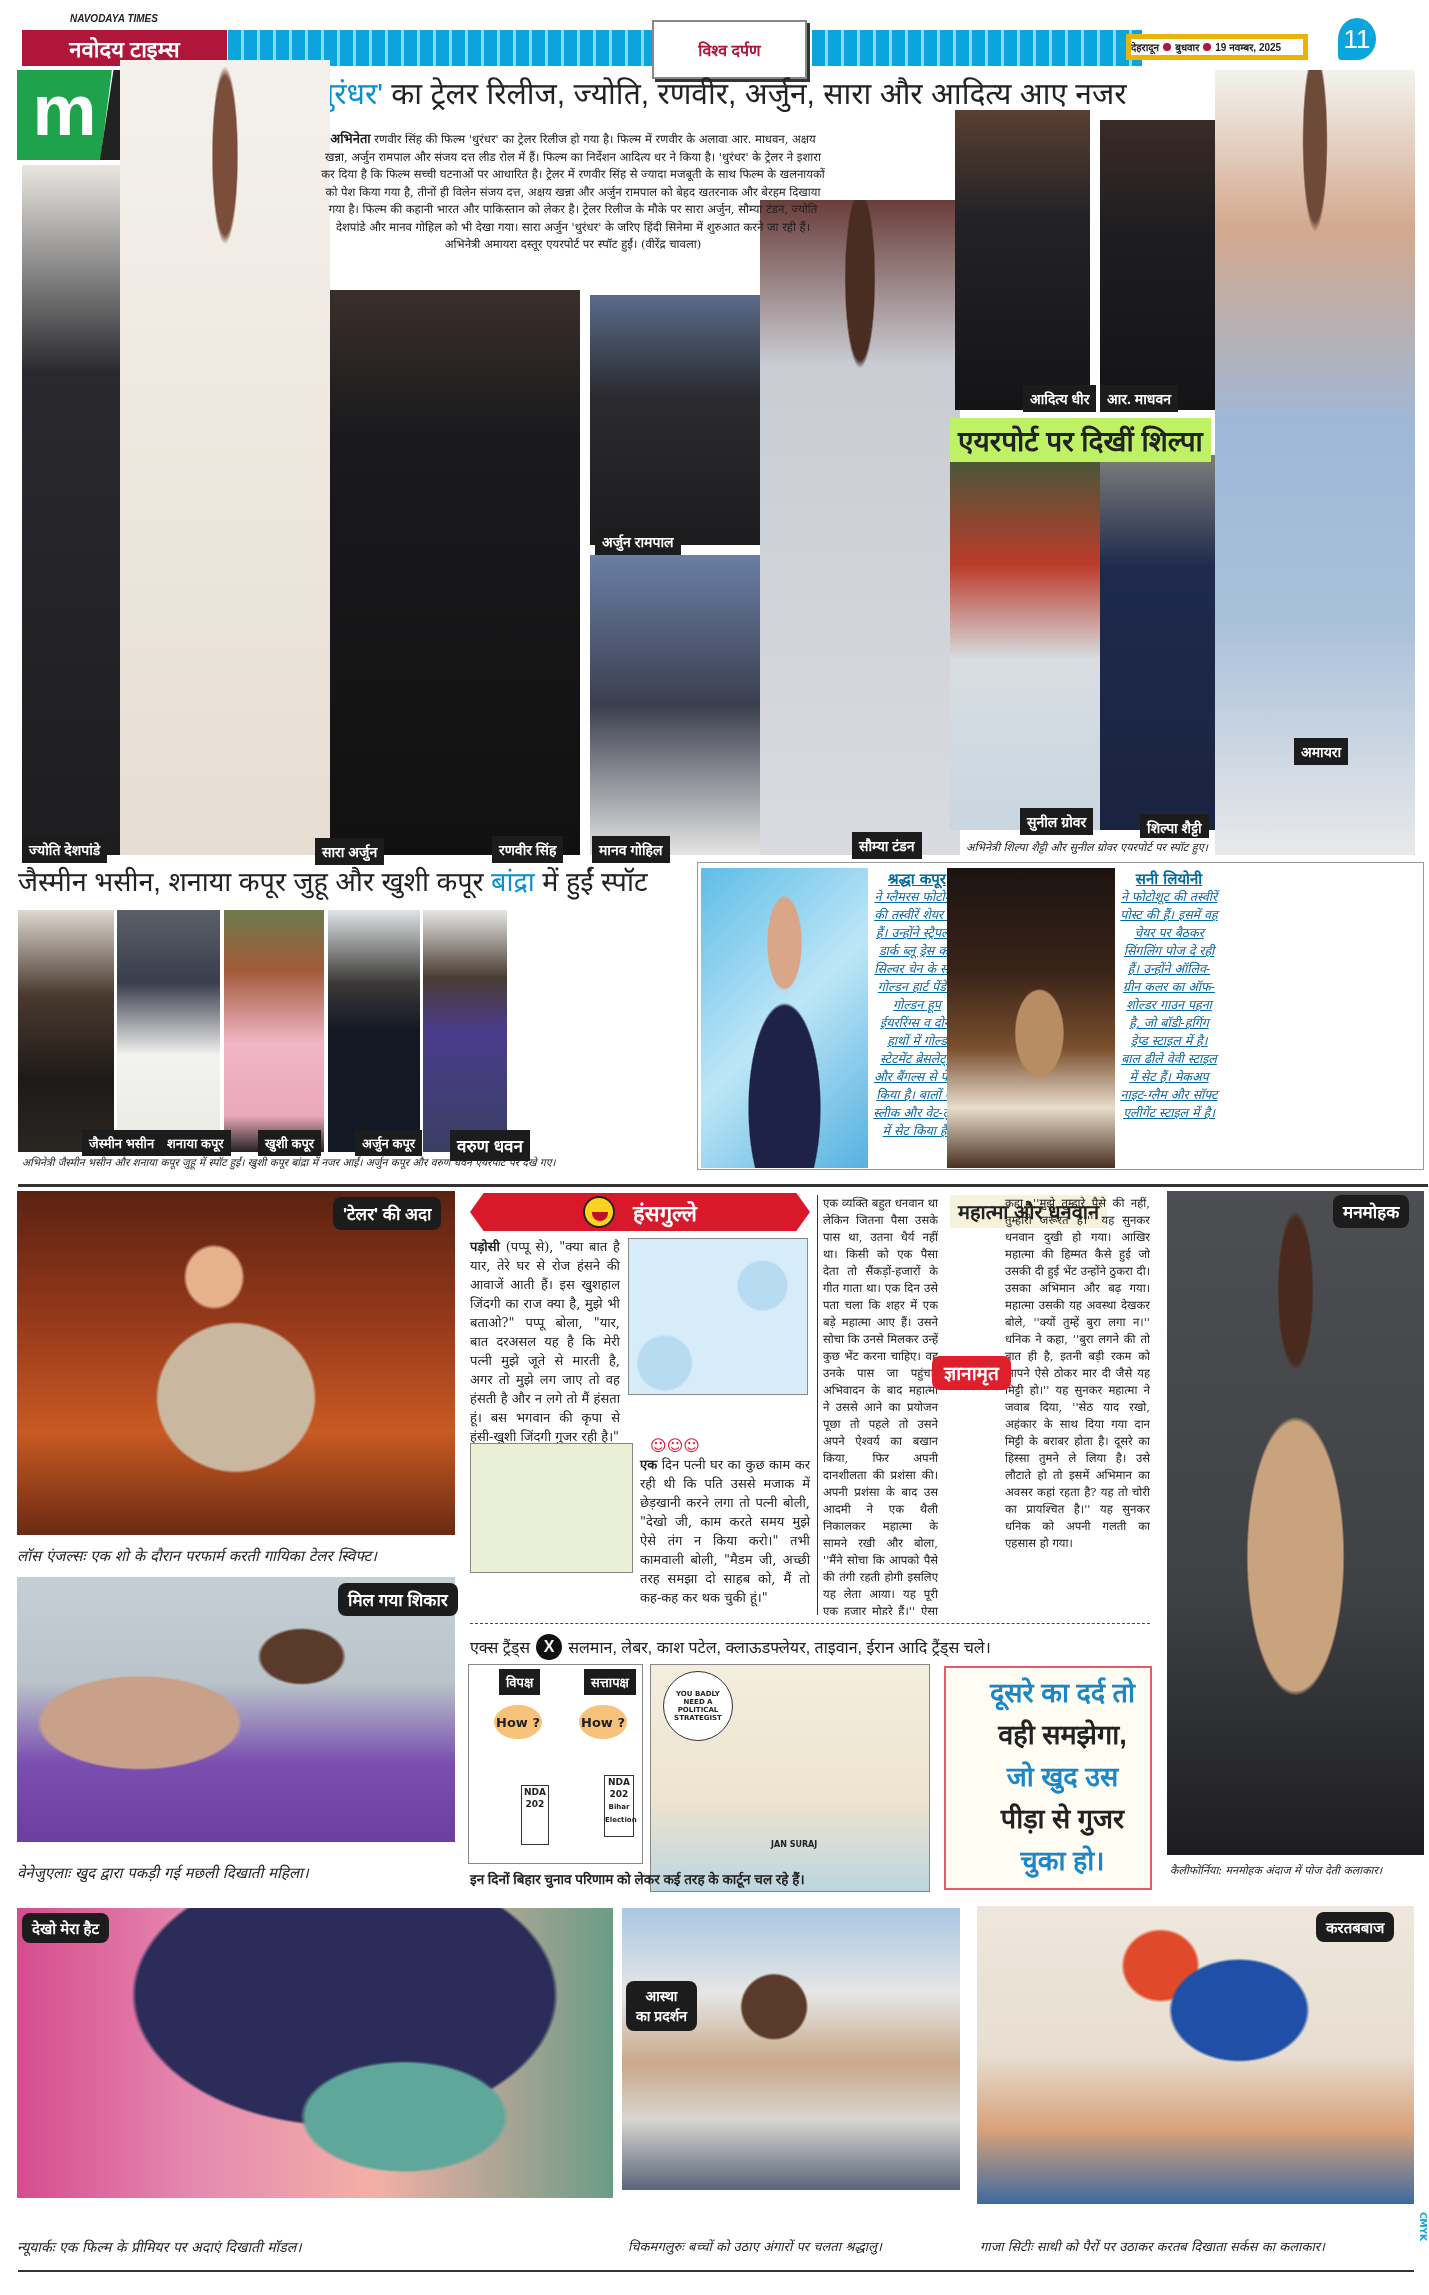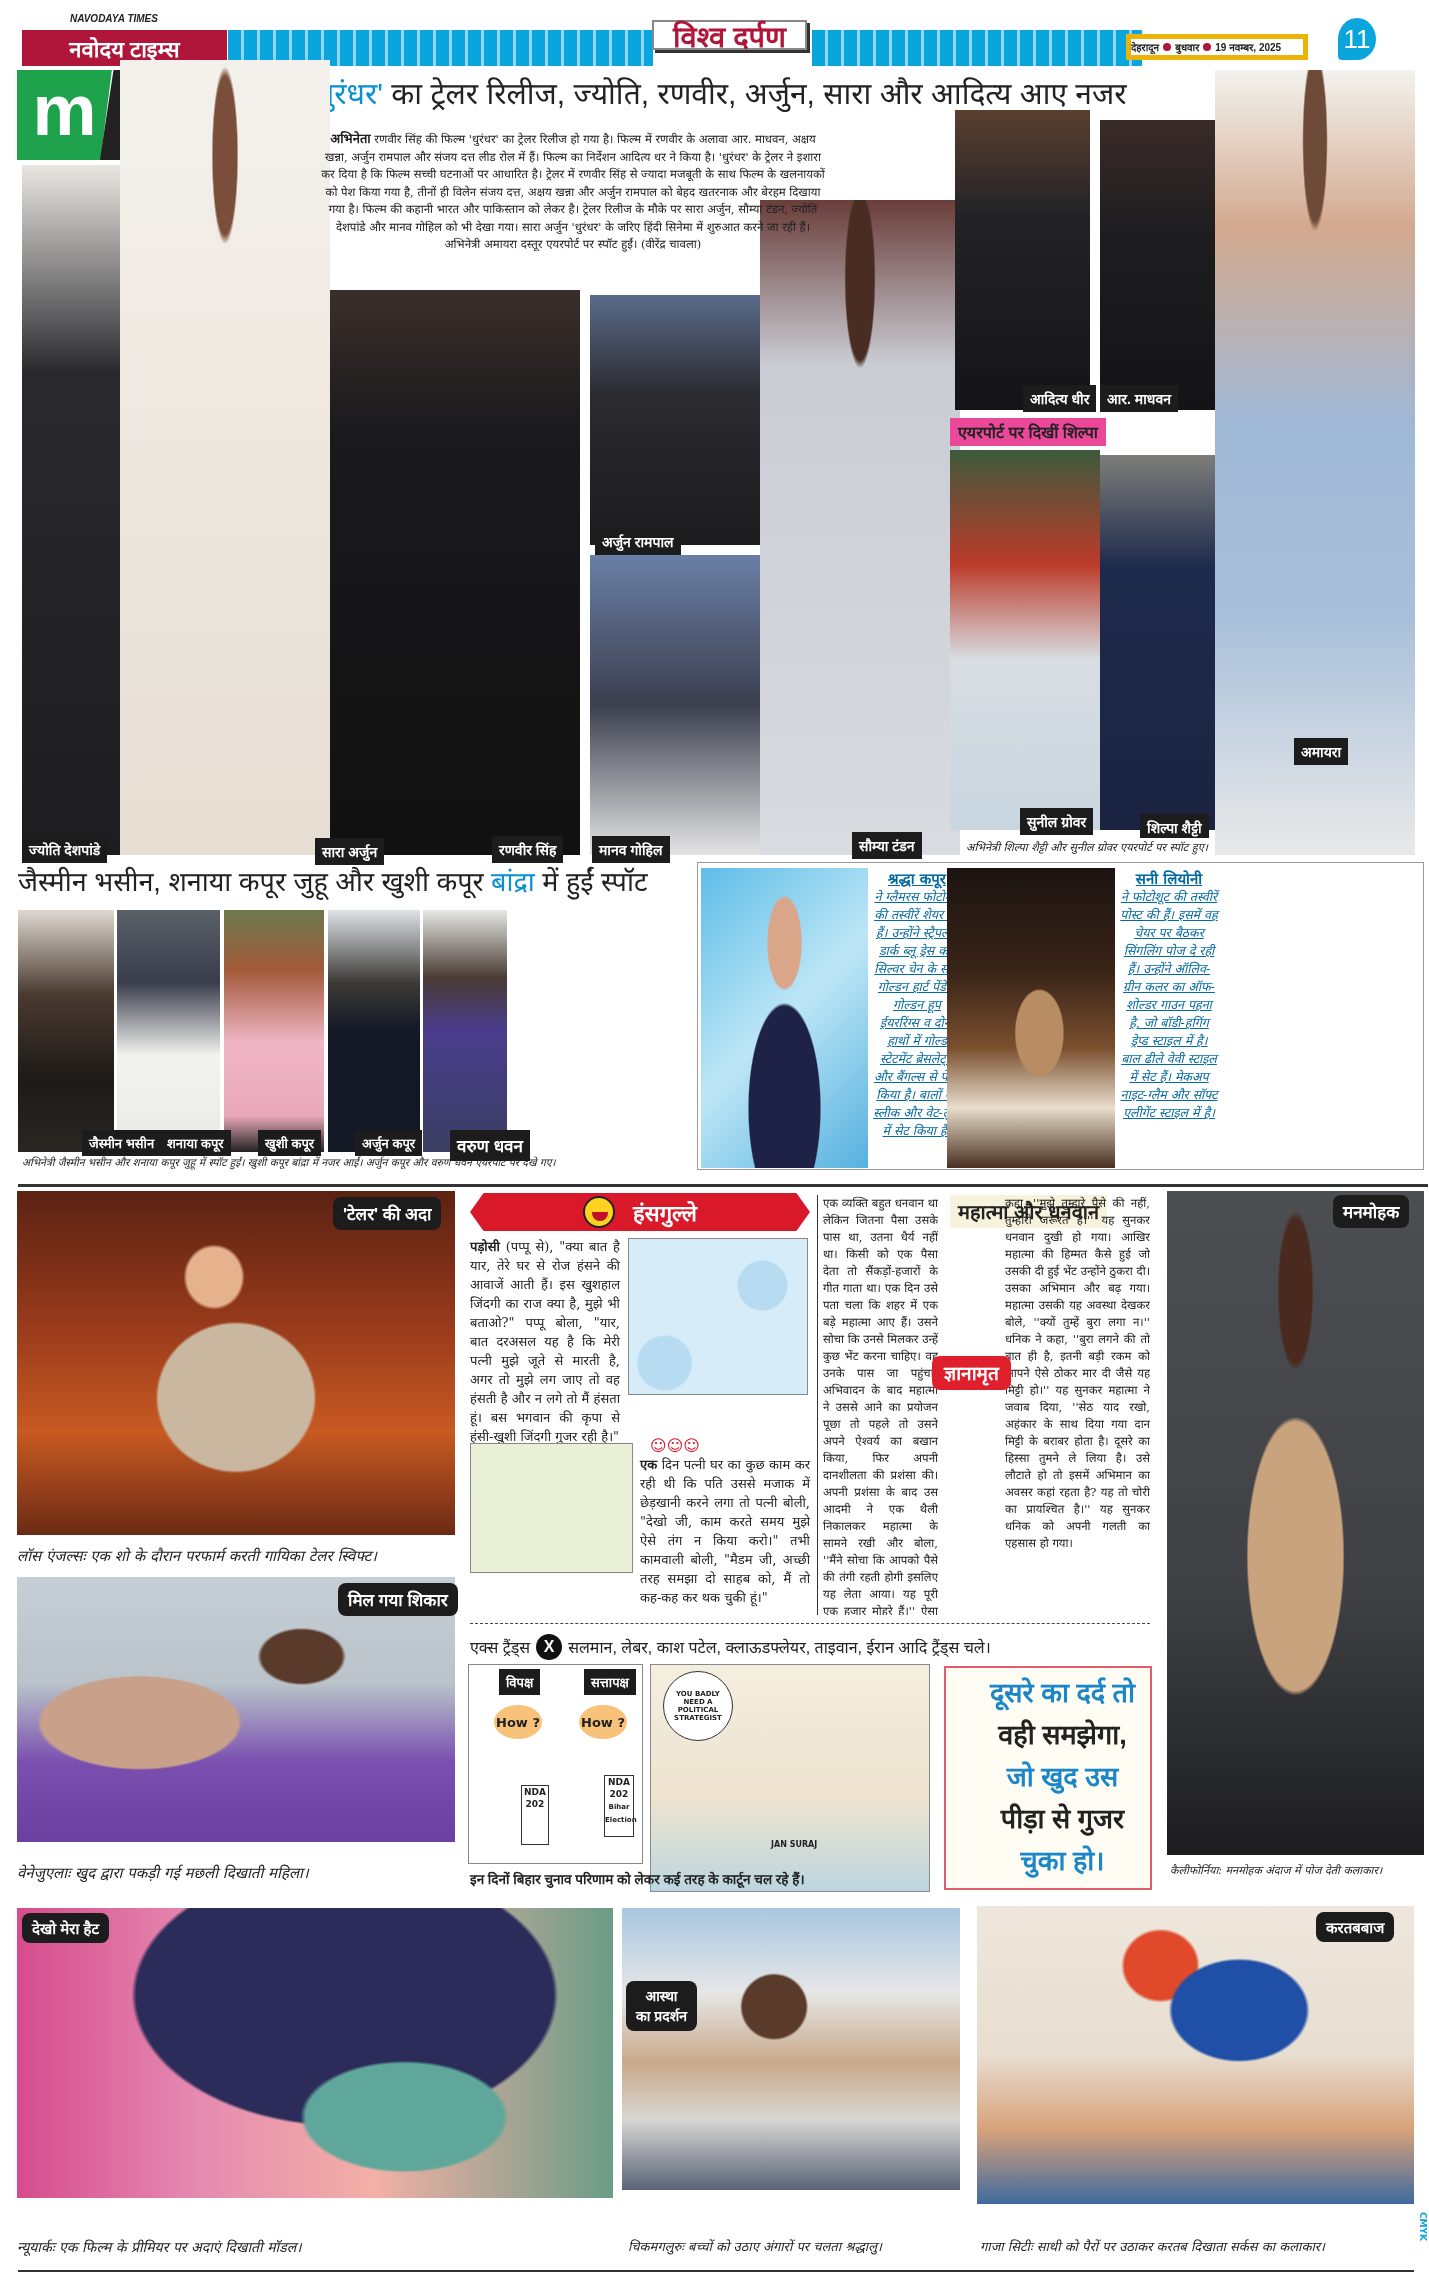--- a/index.html
+++ b/index.html
@@ -9,36 +9,36 @@
   .lbl { position: absolute; background: #1c1c1c; color: #fff; font-family: "Liberation Sans", sans-serif; font-weight: bold; font-size: 14px; padding: 4px 7px; white-space: nowrap; }
   .tag { position: absolute; background: #1c1c1c; color: #fff; font-family: "Liberation Sans", sans-serif; font-weight: bold; font-size: 17px; padding: 5px 10px; border-radius: 8px; white-space: nowrap; }
   .cap { position: absolute; font-family: "DejaVu Serif", serif; font-style: italic; font-size: 15px; color: #222; white-space: nowrap; }
   .body-text { font-family: "DejaVu Serif", serif; font-size: 12px; line-height: 18px; color: #222; text-align: justify; }
   .rule { position: absolute; background: #333; height: 3px; }
 
   
   .brand-small { left: 70px; top: 13px; font-size: 10px; font-weight: bold; font-style: italic; color: #222; font-family: "Liberation Sans", sans-serif; }
   .brand { left: 22px; top: 30px; width: 205px; height: 36px; background: #b0163a; color: #fff; font-family: "Liberation Sans", sans-serif; font-weight: bold; font-size: 22px; display: flex; align-items: center; justify-content: center; }
   .stripes { top: 30px; height: 36px; background: repeating-linear-gradient(90deg, #0aa5dc 0 13px, #8fd6f0 13px 16px); }
-  .section-box { left: 652px; top: 20px; width: 155px; height: 30px; background: #fff; border: 2px solid #888; box-shadow: 3px 3px 0 #333; display: flex; align-items: center; justify-content: center; color: #b0163a; font-weight: bold; font-size: 29px; font-family: "Liberation Sans", sans-serif; }
+  .section-box { left: 652px; top: 20px; width: 155px; height: 59px; background: #fff; border: 2px solid #888; box-shadow: 3px 3px 0 #333; display: flex; align-items: center; justify-content: center; color: #b0163a; font-weight: bold; font-size: 16px; font-family: "Liberation Sans", sans-serif; }
   .dateline { left: 1126px; top: 34px; width: 182px; height: 26px; border: 5px solid #eab308; background: #fff; font-size: 10px; font-weight: bold; font-family: "Liberation Sans", sans-serif; display: flex; align-items: center; justify-content: flex-start; gap: 4px; }
   .dot { width: 8px; height: 8px; border-radius: 50%; background: #b0163a; display: inline-block; }
   .pageno { left: 1338px; top: 18px; width: 38px; height: 42px; border-radius: 50% 50% 50% 10%; background: #0aa5dc; color: #fff; font-size: 26px; font-family: "Liberation Sans", sans-serif; display: flex; align-items: center; justify-content: center; }
 
   .mlogo { left: 17px; top: 70px; width: 180px; height: 90px; display: flex; }
   .mlogo .m { width: 95px; background: #1ea24b; color: #fff; font-size: 72px; font-weight: bold; font-family: "Liberation Sans", sans-serif; line-height: 80px; text-align: center; clip-path: polygon(0 0,100% 0,88% 100%,0 100%); }
   .mlogo .t { flex: 1; margin-left: -12px; background: #222; color: #fff; font-family: "Liberation Sans", sans-serif; font-weight: bold; font-size: 26px; line-height: 32px; padding: 10px 0 0 22px; clip-path: polygon(14% 0,100% 0,100% 100%,0 100%); }
 
   .headline { left: 310px; top: 72px; font-family: "Liberation Sans", sans-serif; font-size: 30px; color: #222; white-space: nowrap; }
   .headline .hl { color: #0a8fd0; }
 
   .subhead { font-family: "Liberation Sans", sans-serif; font-size: 27px; color: #222; white-space: nowrap; }
   .subhead .hl { color: #0a8fd0; }
 
-  .airport-banner { left: 950px; top: 418px; background: #ec4899; color: #222; font-family: "Liberation Sans", sans-serif; font-size: 16px; font-weight: bold; padding: 3px 8px; }
+  .airport-banner { left: 950px; top: 418px; background: #bef264; color: #222; font-family: "Liberation Sans", sans-serif; font-size: 28px; font-weight: bold; padding: 3px 8px; }
 
   .celeb-block { font-family: "DejaVu Serif", serif; font-style: italic; font-size: 12.5px; line-height: 18px; text-align: center; color: #0369a1; text-decoration: underline; }
   .celeb-block b { font-size: 15px; font-style: normal; display: block; }
 
   .jokes-banner { left: 470px; top: 1193px; width: 340px; height: 38px; background: #d9182a; clip-path: polygon(4% 0,96% 0,100% 50%,96% 100%,4% 100%,0 50%); display: flex; align-items: center; justify-content: center; gap: 18px; color: #fff; font-family: "Liberation Sans", sans-serif; font-weight: bold; font-size: 22px; }
   .smiley { width: 32px; height: 32px; border-radius: 50%; background: #ffd21f; border: 2px solid #222; position: relative; }
   .smiley::after { content: ""; position: absolute; left: 7px; top: 14px; width: 16px; height: 9px; background: #c0102a; border-radius: 0 0 10px 10px; }
 
   .story-head { left: 950px; top: 1195px; background: #f7f2dc; padding: 3px 8px; font-family: "Liberation Sans", sans-serif; font-weight: bold; font-size: 20px; color: #222; }
   .gyan { left: 932px; top: 1356px; background: #e01f2d; color: #fff; border-radius: 8px; padding: 4px 12px; font-family: "Liberation Sans", sans-serif; font-weight: bold; font-size: 19px; }

